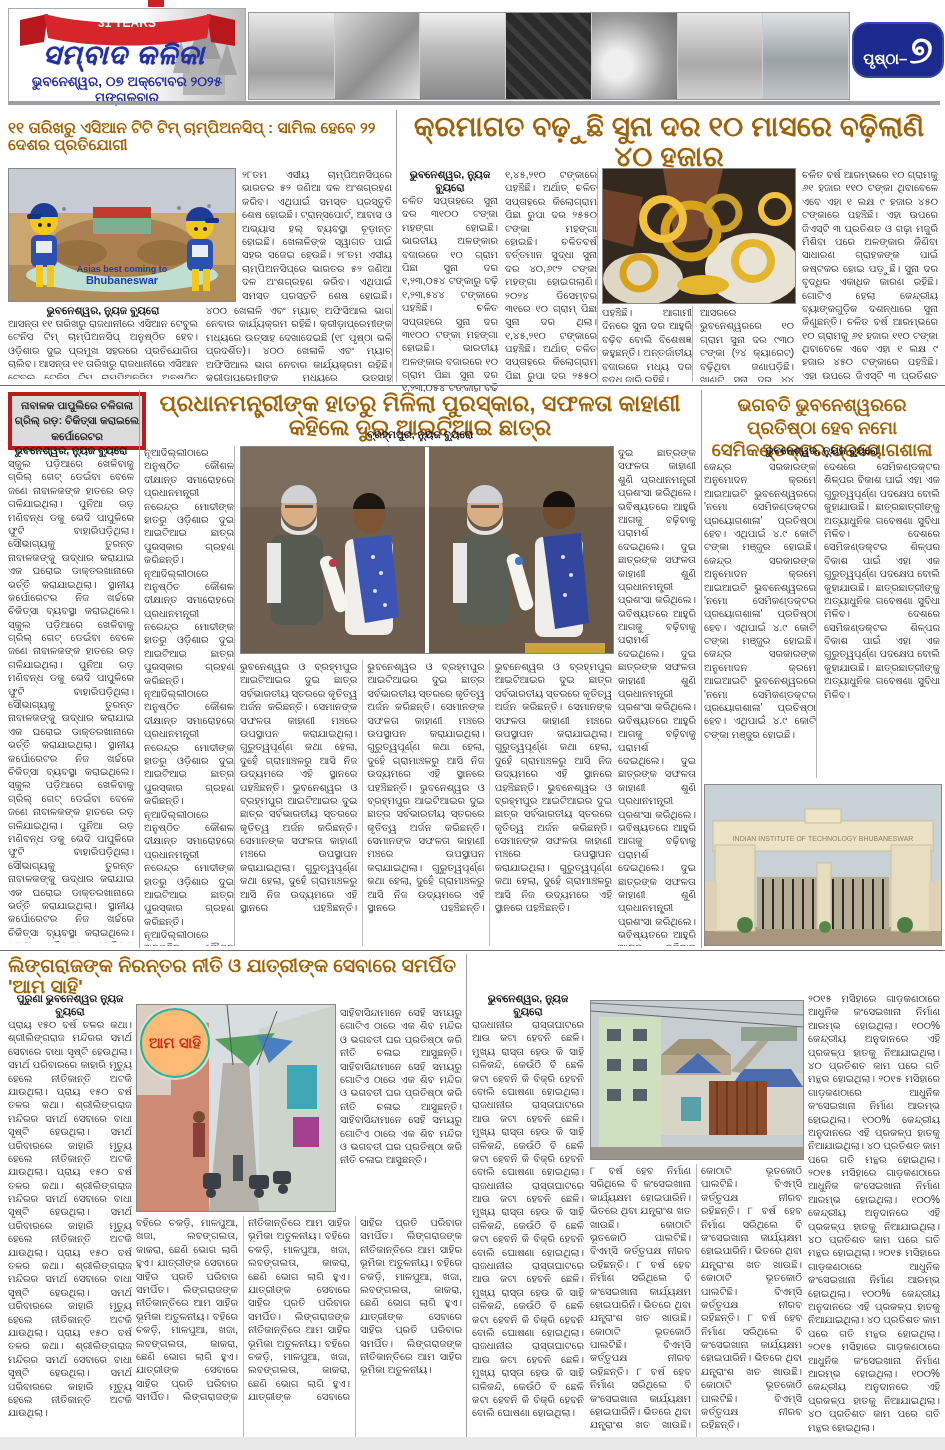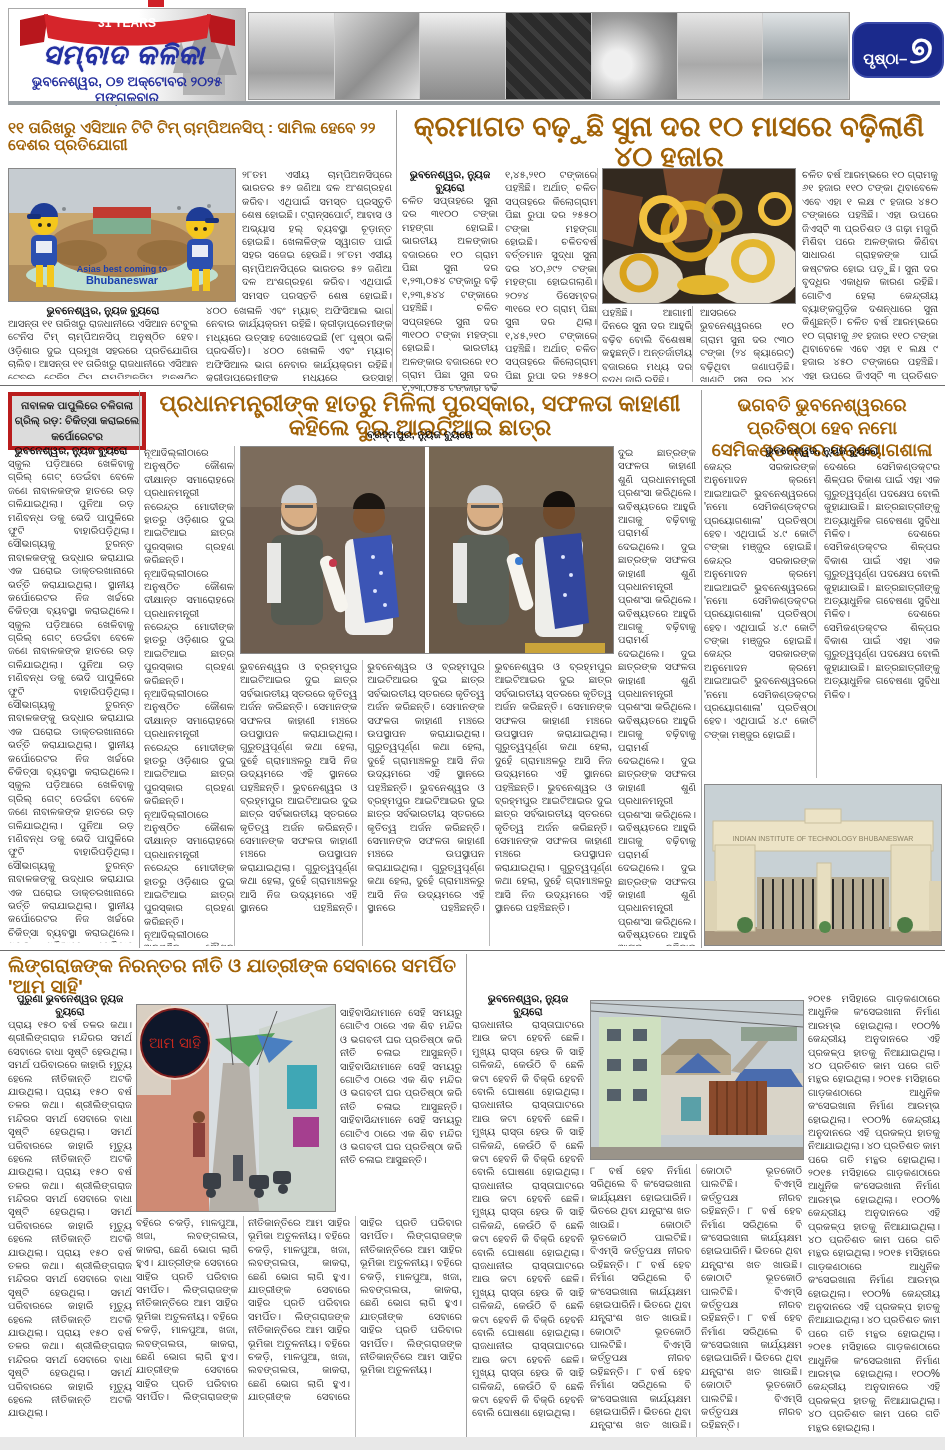--- a/index.html
+++ b/index.html
@@ -33,22 +33,22 @@
   .byline{font-weight:bold;font-size:10.5px;text-align:center;color:#111;}
   .col{overflow:hidden;font-size:10px;line-height:1.34;text-align:justify;color:#1d1d1d;}
   .rr{border-right:1px solid #b3b3b3;}
   .mc3{column-count:3;column-gap:10px;column-rule:1px solid #b9b9b9;}
   .mc2{column-count:2;column-gap:10px;column-rule:1px solid #b9b9b9;}
   .hrule{background:#6d6d6d;height:1px;}
   .vrule{background:#9e9e9e;width:1px;}
   .graybox{background:#dcdcdc;border:4px solid #b91c1c;display:flex;align-items:center;justify-content:center;
       text-align:center;font-weight:bold;font-size:10.5px;line-height:1.45;color:#222;padding:2px;}
   .photo{border:1px solid #888;background:#ccc;}
-  .badge-circ{width:66px;height:66px;border-radius:50%;background:#0f172a;border:2px solid #7f1d1d;
-      display:flex;align-items:center;justify-content:center;font-weight:normal;font-size:15px;color:#d22a1e;
+  .badge-circ{width:66px;height:66px;border-radius:50%;background:#fdba74;border:2px solid #14b8a6;
+      display:flex;align-items:center;justify-content:center;font-weight:bold;font-size:15px;color:#d22a1e;
       box-shadow:0 0 0 2px #f1d9c8;}
 </style>
 </head>
 <body>
 
 <div class="page">
 
   <div class="abs redmark"></div>
   <div class="abs mast-box">
     <svg class="abs" style="left:160px;top:4px;" width="70" height="84" viewBox="0 0 70 84">

